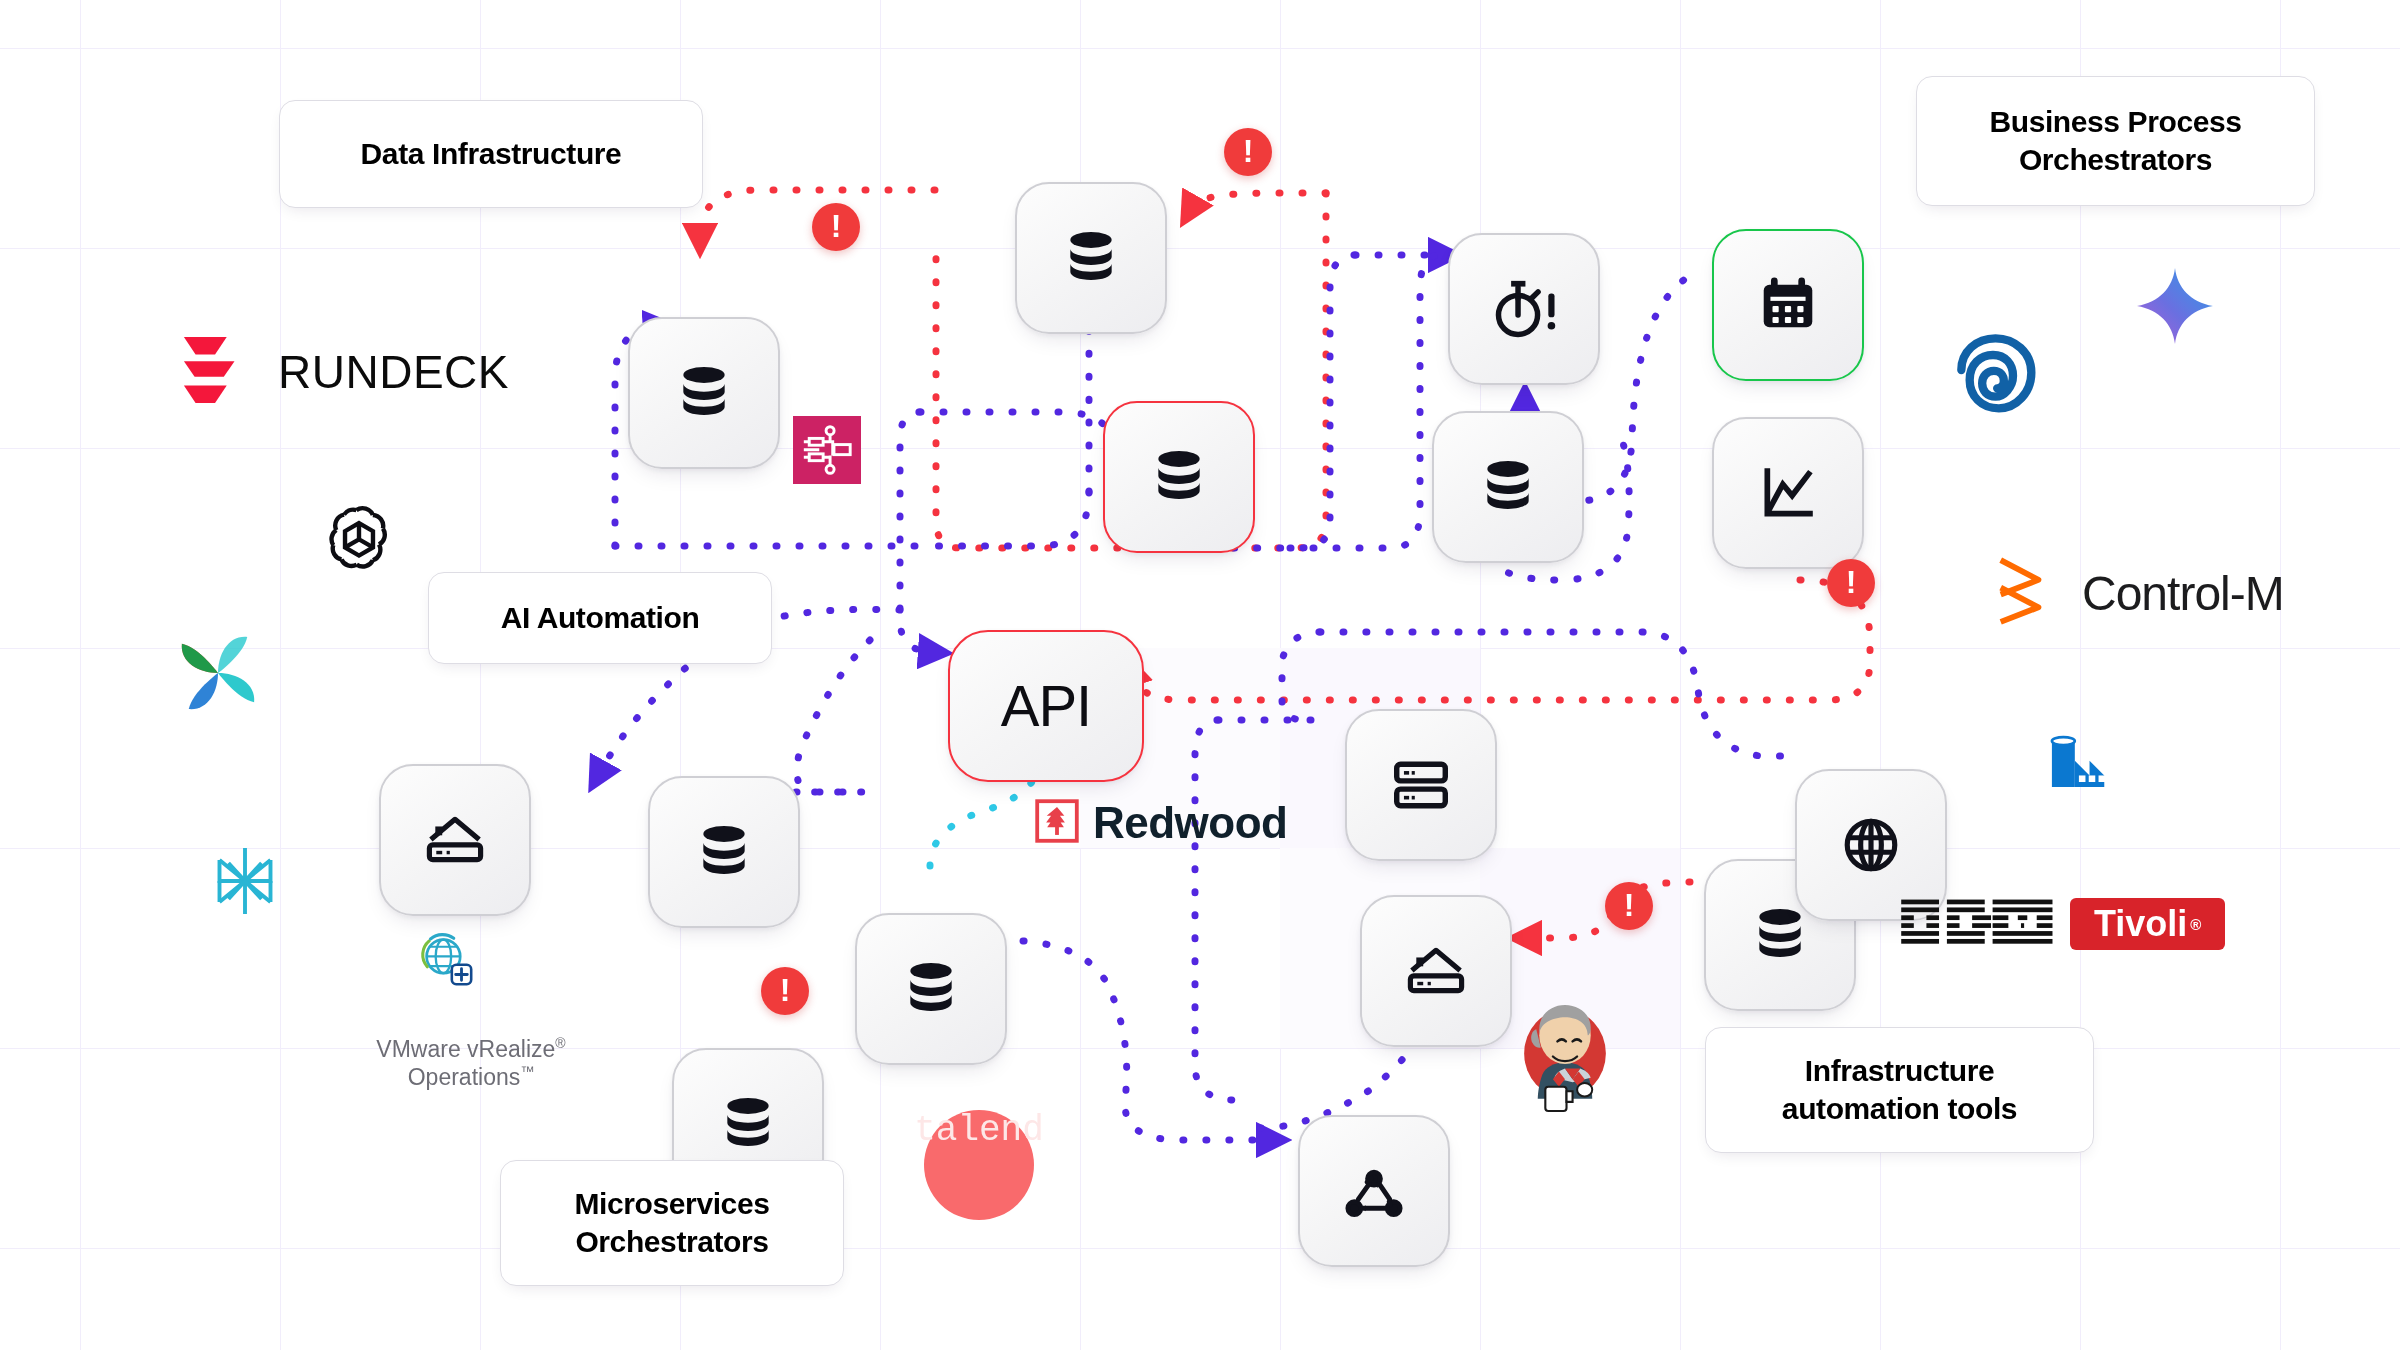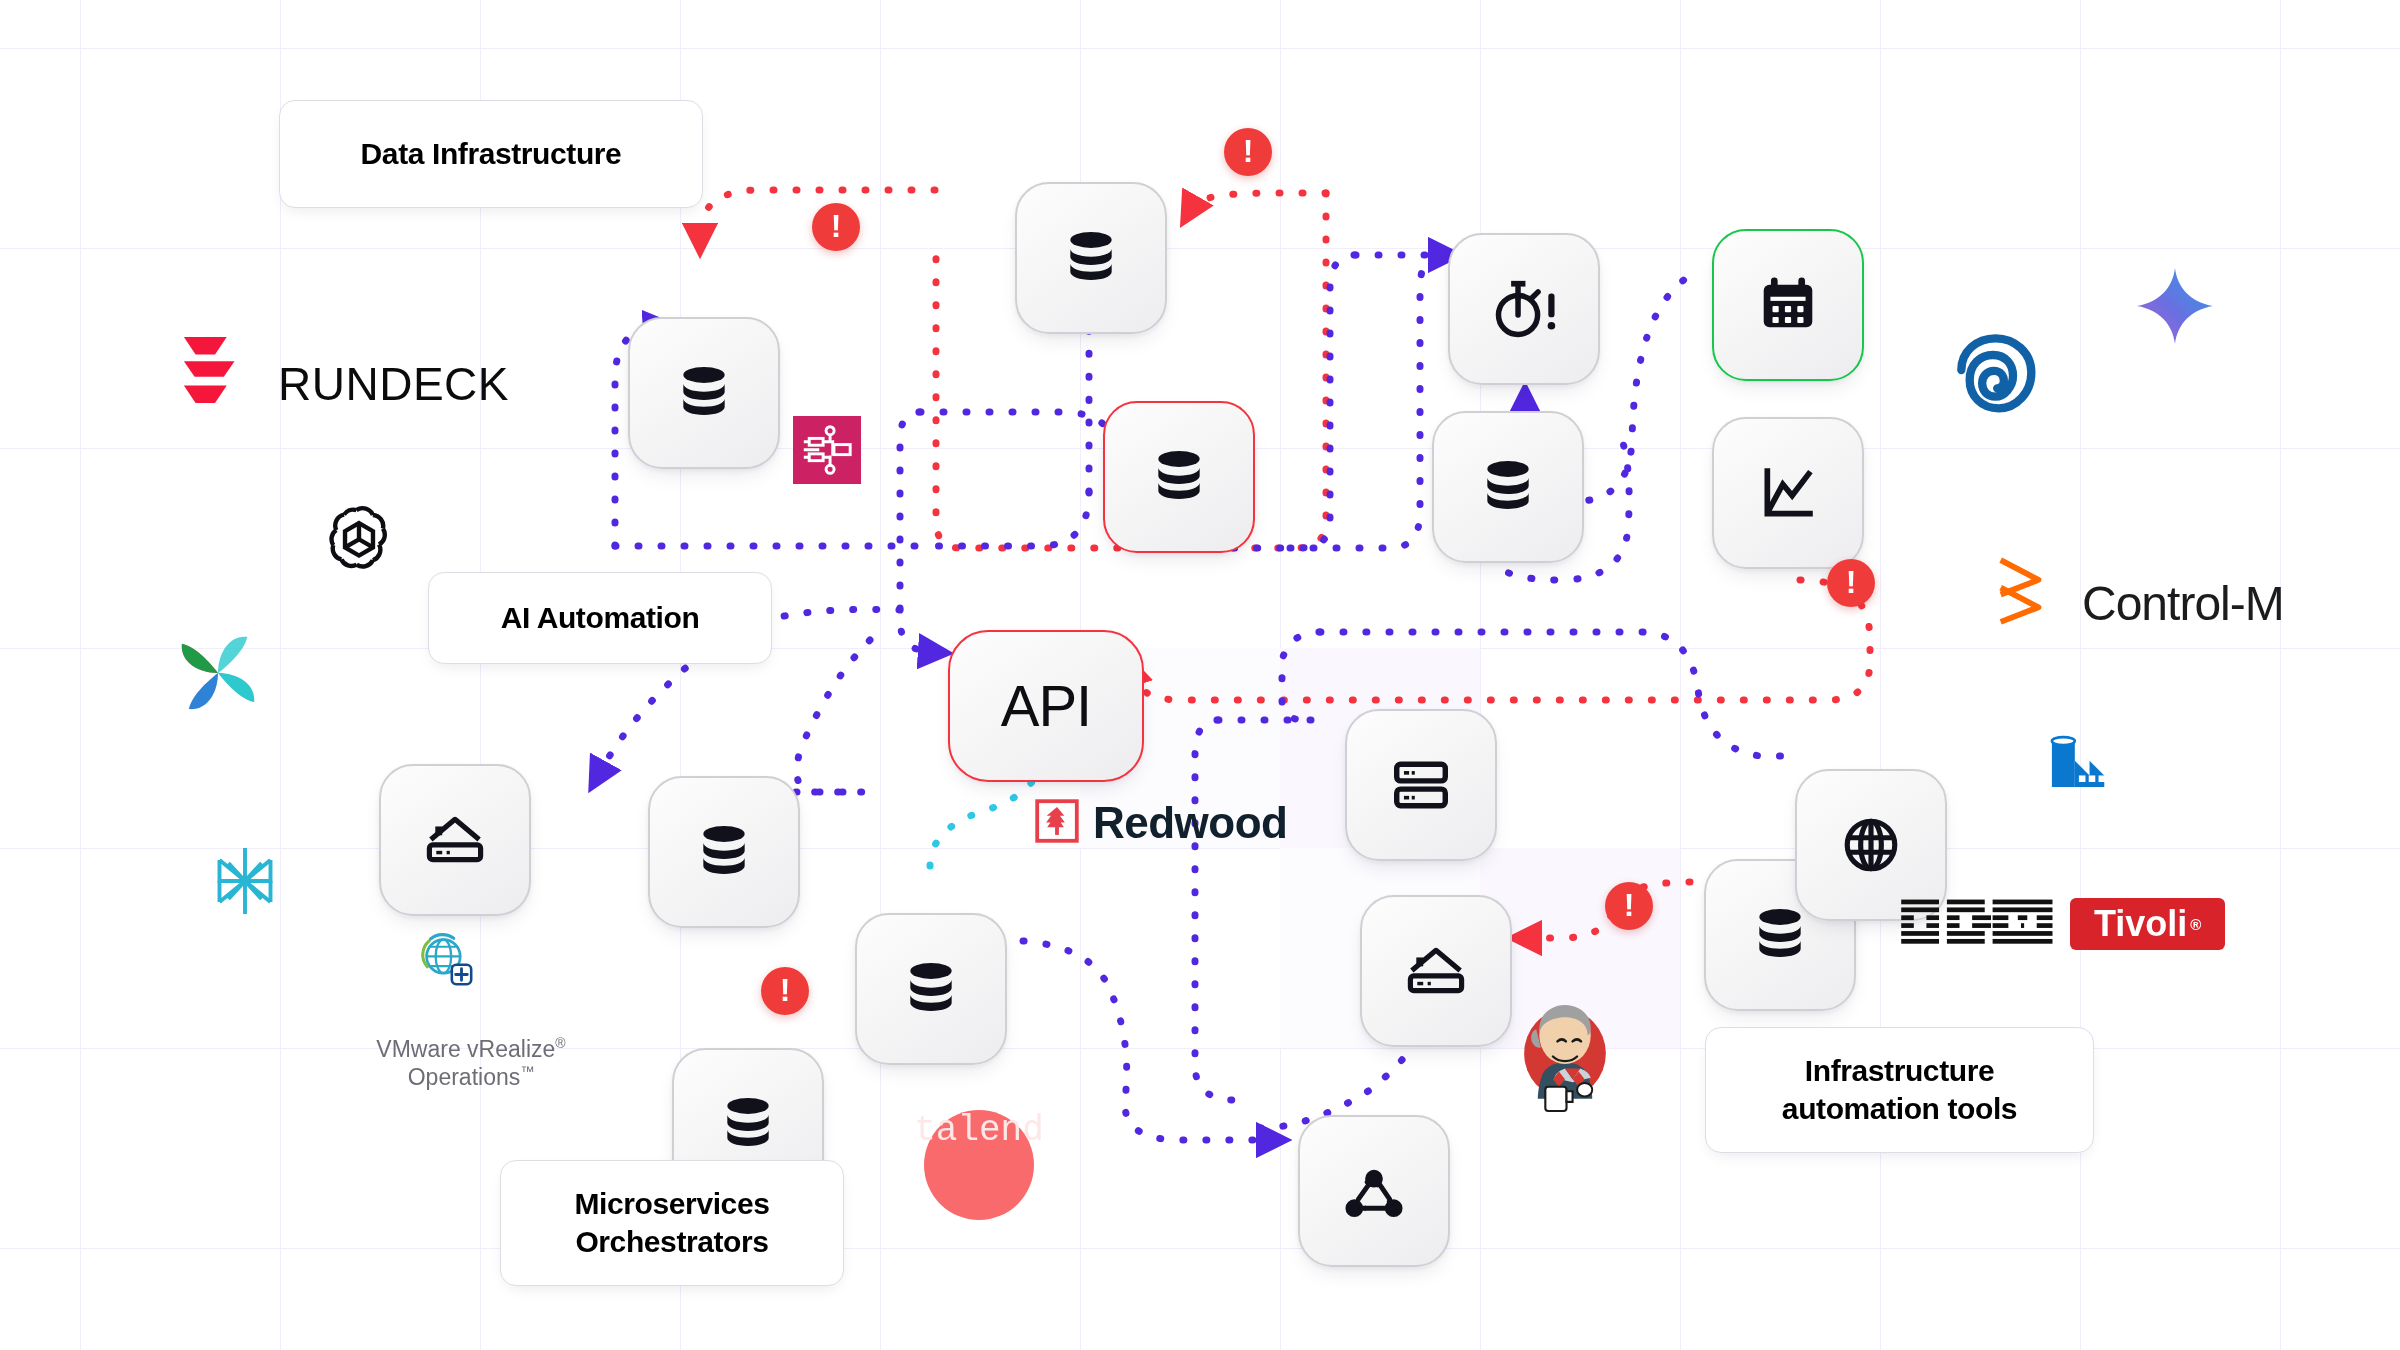--- a/index.html
+++ b/index.html
@@ -36,21 +36,21 @@
     padding:14px 26px;font-size:30px;}
 
   
   .badge{position:absolute;width:48px;height:48px;border-radius:50%;
     background:#f03b3b;display:flex;align-items:center;justify-content:center;
     box-shadow:0 3px 8px rgba(200,40,40,.28);}
   .badge .bang{color:#fff;font-size:32px;font-weight:700;line-height:1;
     font-family:"Liberation Sans",sans-serif;margin-top:-2px;}
 
   
-  .logo{position:absolute;display:flex;align-items:flex-end;}
+  .logo{position:absolute;display:flex;align-items:center;}
   .logo-text{font-weight:400;color:#0b0b0b;}
   .vm-cap{position:absolute;text-align:center;color:#6d6d75;
     font-size:23px;line-height:1.22;font-family:"Liberation Sans",sans-serif;margin-top:36px;}
   .talend{position:absolute;border-radius:50%;background:#f96a6c;
     display:flex;align-items:flex-start;justify-content:center;
     color:#fde7e7;font-family:Liberation Mono, monospace;}
   .ibm-tivoli{position:absolute;display:flex;align-items:stretch;}
   .tivoli-box{background:#d8232a;display:flex;align-items:center;justify-content:center;
     color:#fff;font-weight:700;font-family:"Liberation Sans",sans-serif;padding:0 24px;border-radius:6px;}
   .redwood-lbl{position:absolute;display:flex;align-items:center;gap:14px;}
@@ -325,20 +325,23 @@
     </div>
   <div class="badge" style="left:1605px;top:882px;">
     <span class="bang">!</span>
     </div>
   <div class="badge" style="left:761px;top:967px;">
     <span class="bang">!</span>
     </div>
 
   <div class="pill" style="left:279px;top:100px;width:370px;height:78px;">
     <span>Data Infrastructure</span>
+  </div>
+  <div class="pill" style="left:1916px;top:76px;width:345px;height:100px;">
+    <span>Business Process Orchestrators</span>
   </div>
   <div class="pill" style="left:428px;top:572px;width:290px;height:62px;">
     <span>AI Automation</span>
   </div>
   <div class="pill" style="left:1705px;top:1027px;width:335px;height:96px;">
     <span>Infrastructure automation tools</span>
   </div>
   <div class="pill" style="left:500px;top:1160px;width:290px;height:96px;">
     <span>Microservices Orchestrators</span>
   </div>

